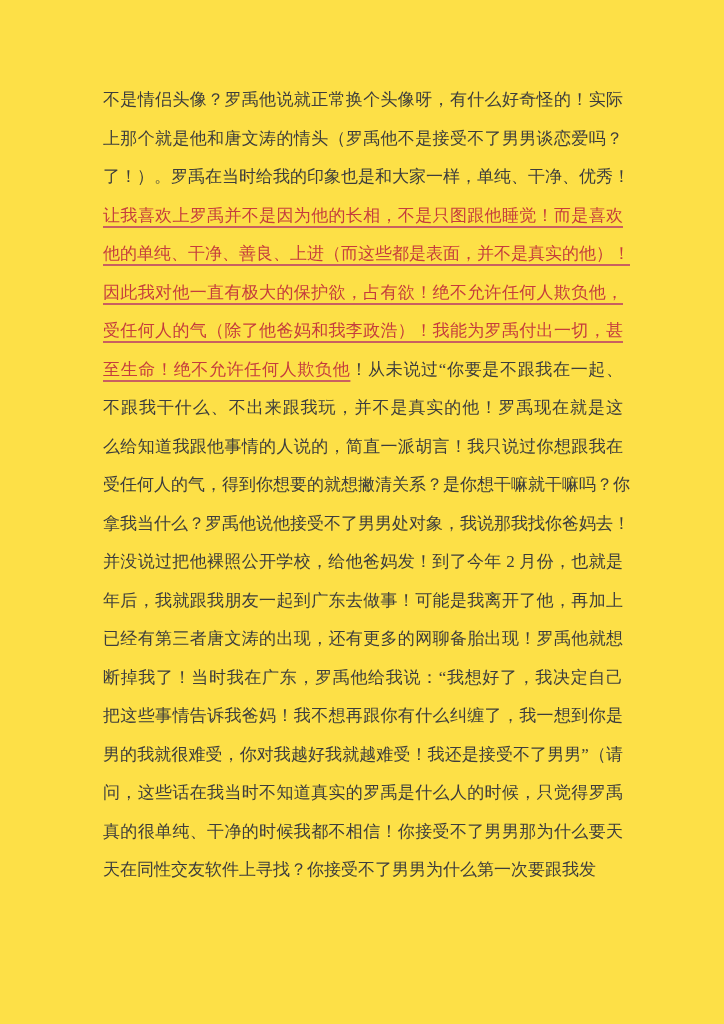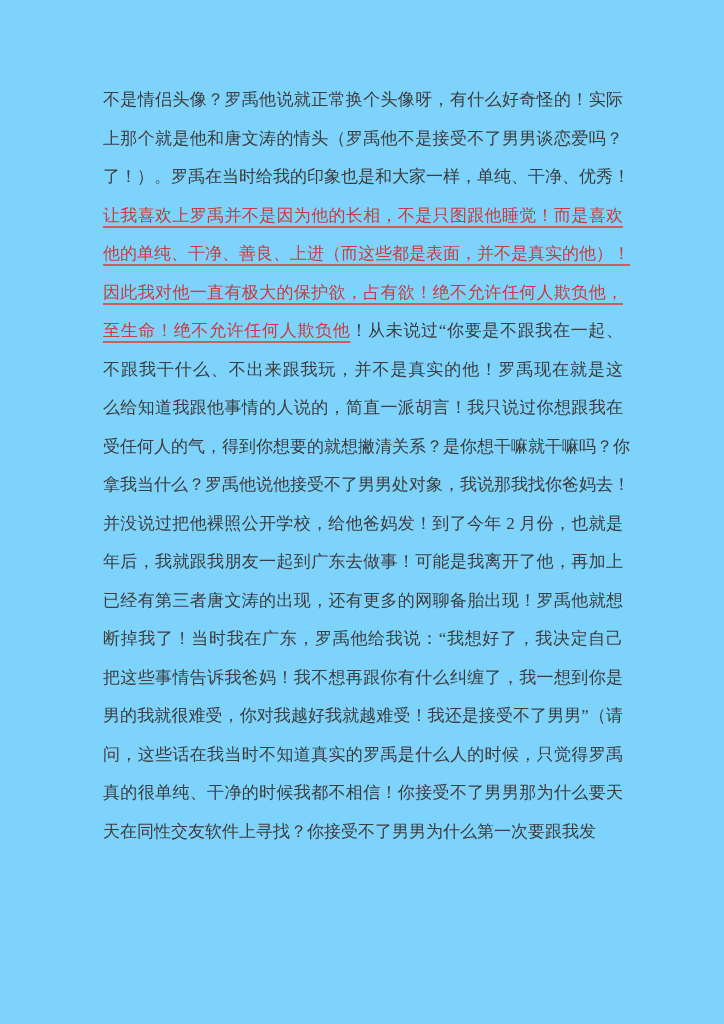--- a/index.html
+++ b/index.html
@@ -4,21 +4,21 @@
 <style>
   html, body {
     margin: 0;
     padding: 0;
     background: #ffffff;
   }
   .page {
     position: relative;
     width: 724px;
     height: 1024px;
-    background: #7dd3fc;
+    background: #fde047;
     overflow: hidden;
     font-family: "Liberation Serif", "DejaVu Serif", serif;
   }
   .text-block {
     position: absolute;
     left: 103px;
     top: 81px;
     width: 520px;
   }
   p.line {
@@ -54,20 +54,21 @@
 <div class="page">
   <div class="text-block">
 
     <p class="line"><span class="seg-black">不是情侣头像？罗禹他说就正常换个头像呀，有什么好奇怪的！实际</span></p>
     <p class="line"><span class="seg-black">上那个就是他和唐文涛的情头（罗禹他不是接受不了男男谈恋爱吗？</span></p>
     <p class="line"><span class="seg-black">了！）。罗禹在当时给我的印象也是和大家一样，单纯、干净、优秀！</span></p>
 
     <p class="line"><span class="seg-red">让我喜欢上罗禹并不是因为他的长相，不是只图跟他睡觉！而是喜欢</span></p>
     <p class="line"><span class="seg-red">他的单纯、干净、善良、上进（而这些都是表面，并不是真实的他）！</span></p>
     <p class="line"><span class="seg-red">因此我对他一直有极大的保护欲，占有欲！绝不允许任何人欺负他，</span></p>
+    <p class="line"><span class="seg-red">受任何人的气（除了他爸妈和我李政浩）！我能为罗禹付出一切，甚</span></p>
 
     <p class="line"><span class="seg-red">至生命！绝不允许任何人欺负他</span><span class="seg-black">！从未说过“你要是不跟我在一起、</span></p>
 
     <p class="line"><span class="seg-black">不跟我干什么、不出来跟我玩，并不是真实的他！罗禹现在就是这</span></p>
     <p class="line"><span class="seg-black">么给知道我跟他事情的人说的，简直一派胡言！我只说过你想跟我在</span></p>
     <p class="line"><span class="seg-black">受任何人的气，得到你想要的就想撇清关系？是你想干嘛就干嘛吗？你</span></p>
     <p class="line"><span class="seg-black">拿我当什么？罗禹他说他接受不了男男处对象，我说那我找你爸妈去！</span></p>
     <p class="line"><span class="seg-black">并没说过把他裸照公开学校，给他爸妈发！到了今年 2 月份，也就是</span></p>
     <p class="line"><span class="seg-black">年后，我就跟我朋友一起到广东去做事！可能是我离开了他，再加上</span></p>
     <p class="line"><span class="seg-black">已经有第三者唐文涛的出现，还有更多的网聊备胎出现！罗禹他就想</span></p>

